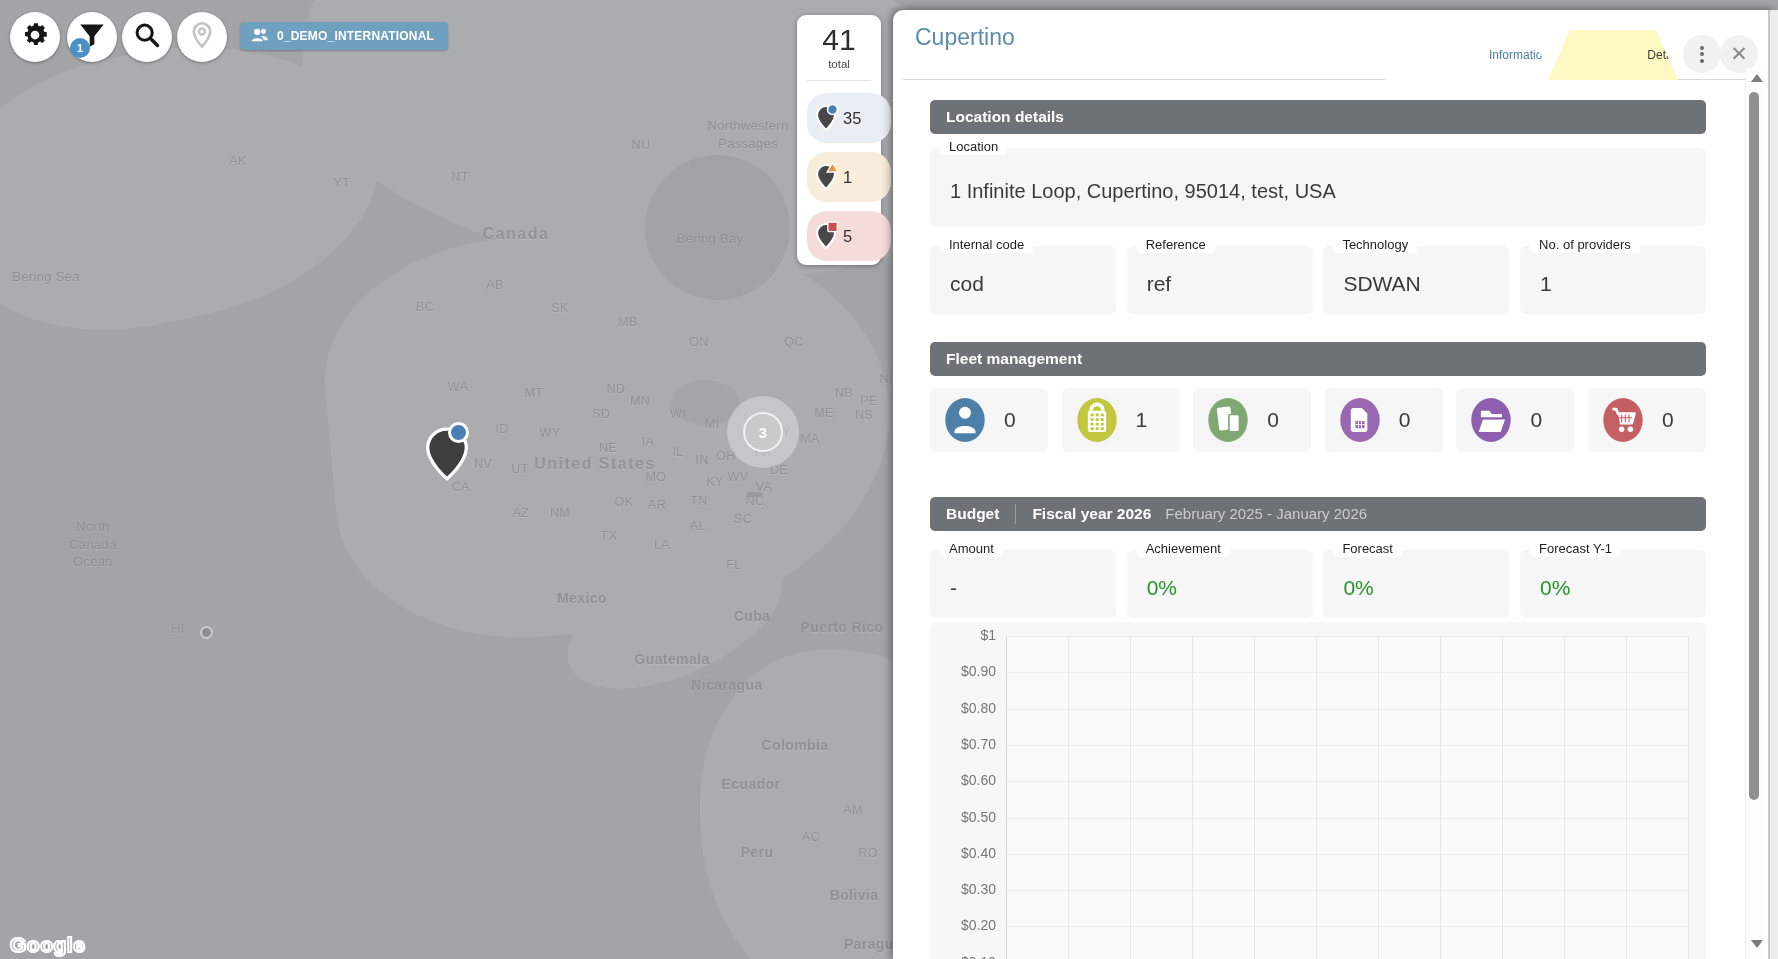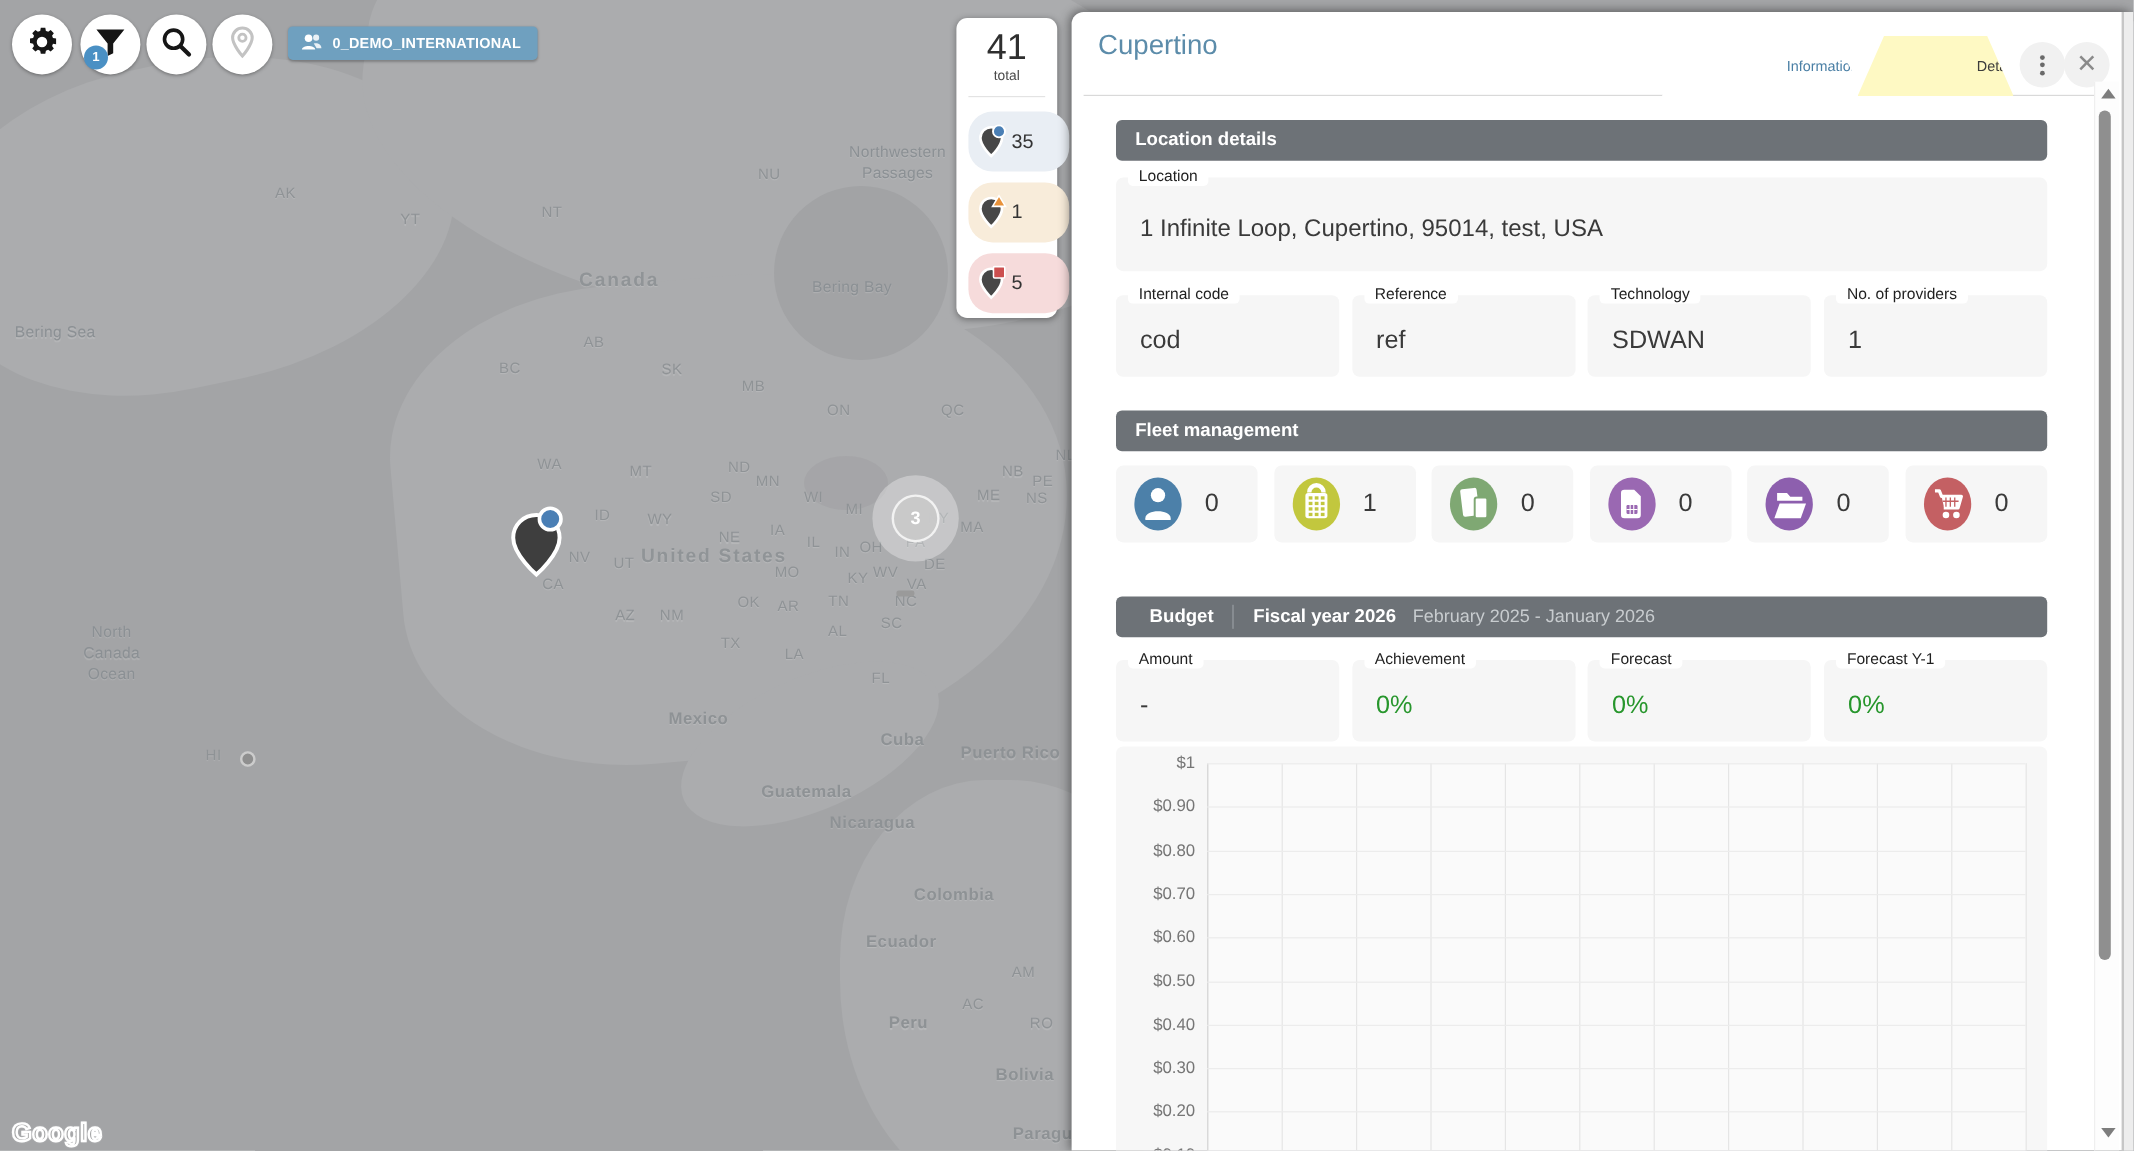--- a/index.html
+++ b/index.html
@@ -390,21 +390,21 @@
             <path d="M12.5 14h4l2 5h18l-3 10.5H20.5" fill="none" stroke="#fff" stroke-width="3" stroke-linejoin="round"></path>
       <path d="M18.5 19h18l-2.6 10.5H20.8z" fill="#fff"></path>
       <path d="M22.5 20v8.5M26.5 20v8.5M30.5 20v8.5M19.5 23.5h14.5" stroke="#c46063" stroke-width="1.2"></path>
       <circle cx="22.5" cy="36" r="3" fill="#fff"></circle>
             <circle cx="32" cy="36" r="3" fill="#fff"></circle>
           </svg>
      <span class="cnt">0</span>
         </div>
       </div>
 
-    <div class="section-bar budget-bar" style="top:487px;padding-left:12px;">
+    <div class="section-bar budget-bar" style="top:487px;padding-left:0;">
       <span style="margin-left:16px;">Budget</span>
       <span class="vsep"></span>
       <span>Fiscal year 2026</span>
       <span class="budget-period">February 2025 - January 2026</span>
     </div>
     <div id="budget-fields">
         <div class="field" style="left: 37px; top: 530px; width: 186px; height: 78px;">
           <div class="box"></div>
           <span class="flabel">Amount</span>
           <span class="fvalue">-</span>

